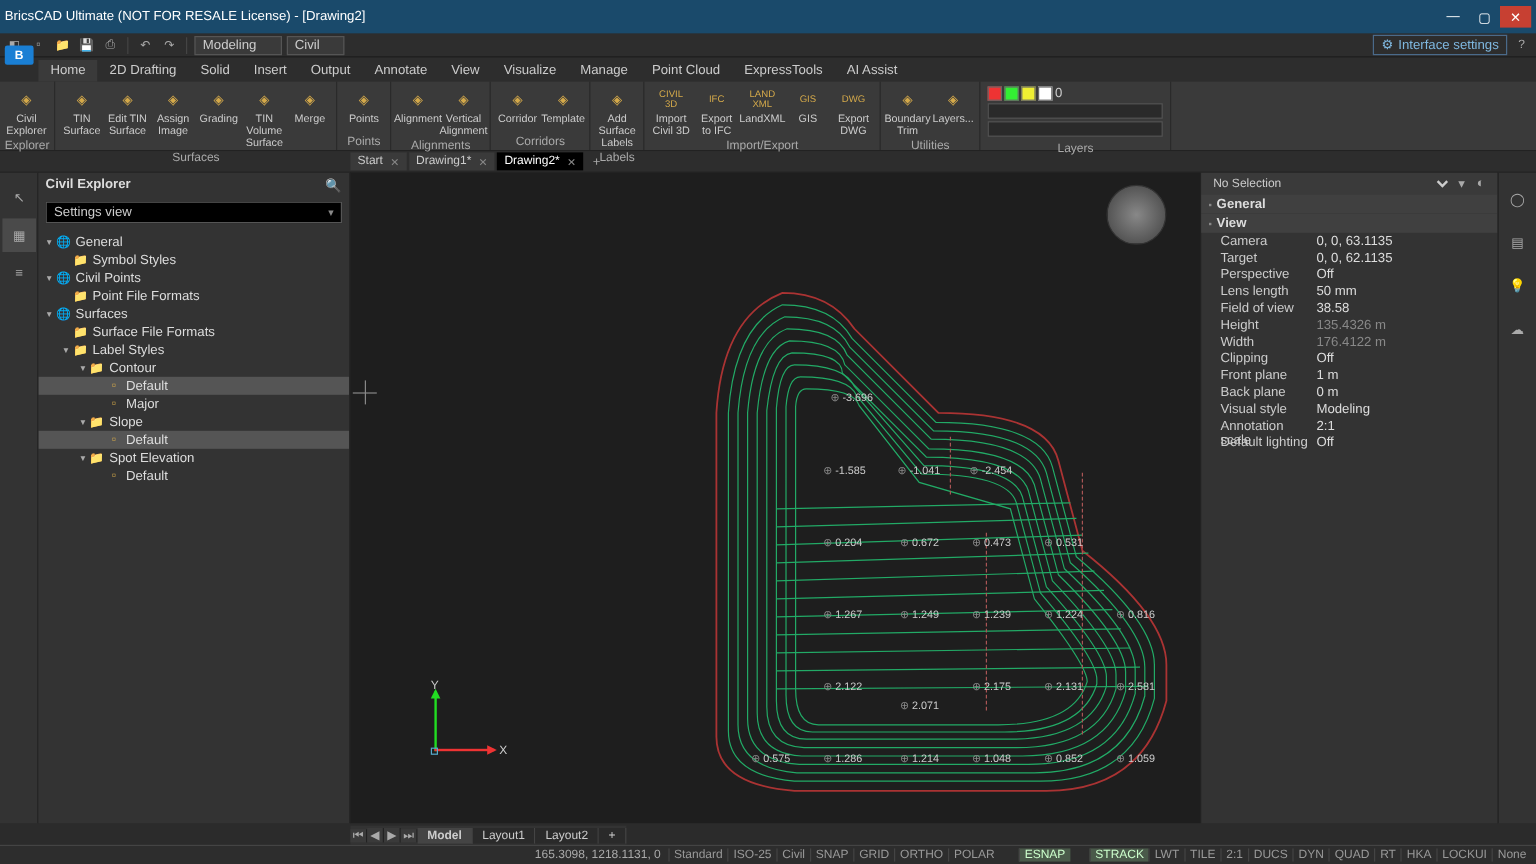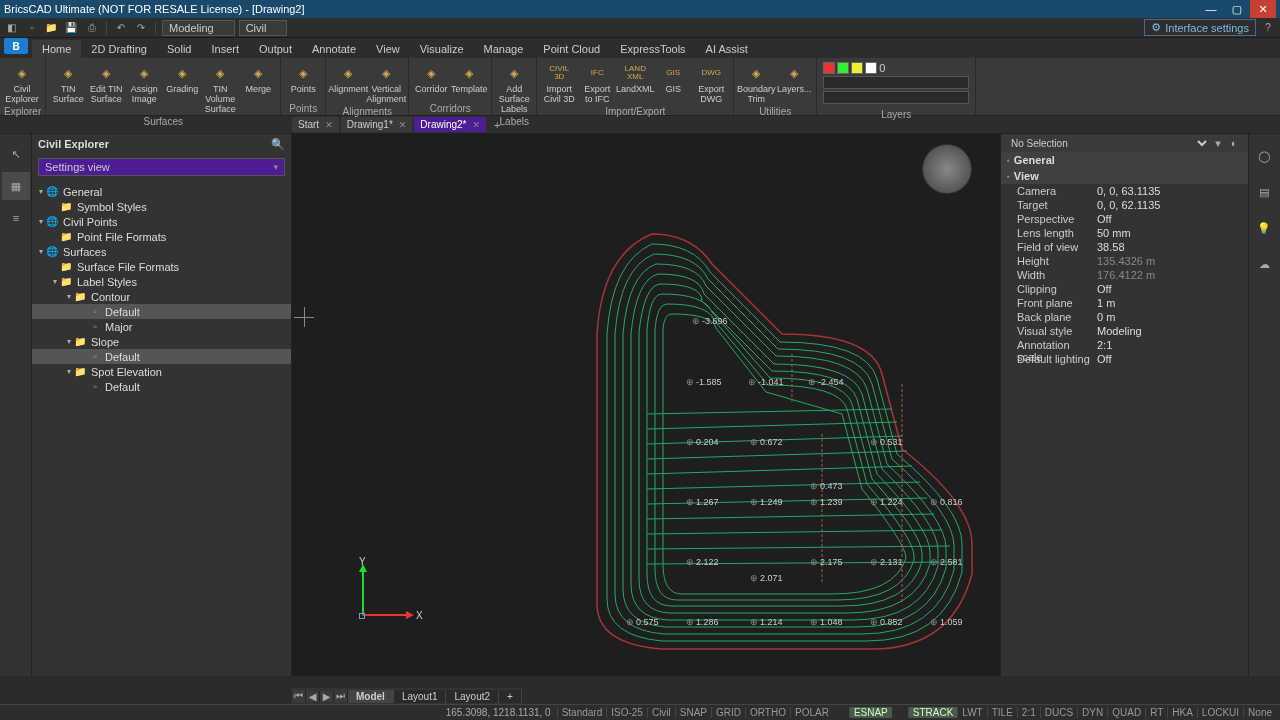--- a/index.html
+++ b/index.html
@@ -1,19 +1,19 @@
 <!DOCTYPE html>
 <html><head>
 <meta charset="utf-8">
 <style>
 * { margin: 0; padding: 0; box-sizing: border-box; font-family: "Segoe UI", Arial, sans-serif; }
 body { background: #2b2b2b; color: #ccc; font-size: 11px; overflow: hidden; width: 1280px; height: 720px; }
 
 
-.titlebar { height: 18px; background: #1a4a6b; color: #fff; display: flex; align-items: center; padding: 0 4px; font-size: 11px; }
+.titlebar { height: 28px; background: #1a4a6b; color: #fff; display: flex; align-items: center; padding: 0 4px; font-size: 11px; }
 .titlebar .spacer { flex: 1; }
 .titlebar .winbtn { width: 26px; height: 18px; display: flex; align-items: center; justify-content: center; color: #fff; }
 .titlebar .close { background: #c74032; }
 
 
 .quickbar { height: 20px; background: #2d2d2d; border-bottom: 1px solid #1a1a1a; display: flex; align-items: center; padding: 0 4px; gap: 4px; }
 .quickbar .qb { width: 16px; height: 16px; color: #aaa; font-size: 10px; display: flex; align-items: center; justify-content: center; }
 .quickbar .sep { width: 1px; height: 14px; background: #444; margin: 0 2px; }
 .quickbar .dropdown { background: #3a3a3a; color: #ccc; padding: 1px 20px 1px 6px; font-size: 11px; border: 1px solid #555; }
 .quickbar .interface { margin-left: auto; color: #7fb8e0; border: 1px solid #4a6a8a; padding: 1px 6px; display: flex; align-items: center; gap: 4px; }
@@ -33,37 +33,37 @@
 .ribbon-btn .icon { width: 24px; height: 22px; color: #d4a94a; display: flex; align-items: center; justify-content: center; }
 .ribbon-btn .txt { font-size: 9px; color: #ccc; text-align: center; line-height: 1.1; margin-top: 1px; white-space: pre-line; }
 .layers-panel { width: 150px; padding: 2px; }
 .layers-panel .row { display: flex; gap: 2px; margin-bottom: 2px; }
 .layers-panel .sw { width: 12px; height: 12px; border: 1px solid #666; }
 .layers-panel input { background: #2a2a2a; border: 1px solid #555; color: #ccc; font-size: 10px; width: 100%; }
 
 
 .doctabs { height: 18px; background: #2d2d2d; display: flex; align-items: center; padding-left: 292px; gap: 2px; border-bottom: 1px solid #222; }
 .doctab { padding: 2px 6px; background: #3a3a3a; color: #ccc; font-size: 10px; display: flex; align-items: center; gap: 6px; }
-.doctab.active { background: #4c1d95; color: #fff; }
+.doctab.active { background: #000000; color: #fff; }
 .doctab .x { color: #888; font-size: 9px; }
 .doctab-add { padding: 2px 6px; color: #aaa; }
 
 
 .main { display: flex; height: 542px; }
 
 
 .leftstrip { width: 32px; background: #333; border-right: 1px solid #222; display: flex; flex-direction: column; padding-top: 4px; }
 .leftstrip .sb { width: 28px; height: 28px; margin: 2px; display: flex; align-items: center; justify-content: center; color: #aaa; }
 .leftstrip .sb.active { background: #4a4a4a; }
 
 
 .explorer { width: 260px; background: #333; border-right: 1px solid #222; display: flex; flex-direction: column; }
 .explorer-header { height: 20px; padding: 3px 6px; color: #ddd; font-weight: bold; display: flex; align-items: center; }
 .explorer-header .mag { margin-left: auto; color: #888; }
-.explorer-dropdown { margin: 4px 6px; background: #4c1d95; border: 1px solid #555; padding: 2px 6px; color: #ccc; display: flex; align-items: center; }
+.explorer-dropdown { margin: 4px 6px; background: #000000; border: 1px solid #555; padding: 2px 6px; color: #ccc; display: flex; align-items: center; }
 .explorer-dropdown .chev { margin-left: auto; color: #888; font-size: 9px; }
 .tree { padding: 4px 0; overflow-y: auto; flex: 1; }
 .tree-item { display: flex; align-items: center; padding: 1px 4px; height: 15px; }
 .tree-item .toggle { width: 10px; color: #aaa; font-size: 8px; text-align: center; }
 .tree-item .icon { width: 14px; height: 12px; margin-right: 3px; color: #d4a94a; display: flex; align-items: center; justify-content: center; font-size: 10px; }
 .tree-item .label { color: #ddd; }
 .tree-item.selected { background: #555; }
 .tree-item.depth-0 { padding-left: 4px; }
 .tree-item.depth-1 { padding-left: 18px; }
 .tree-item.depth-2 { padding-left: 32px; }
@@ -460,21 +460,21 @@
         <line x1="450" y1="180" x2="450" y2="400" stroke="#a55" stroke-width="1" stroke-dasharray="3,2"></line>
       </svg>
     </div>
     <div id="contour-labels">
         <div class="contour-label" style="left: 400px; top: 182px;">-3.696</div>
         <div class="contour-label" style="left: 394px; top: 243px;">-1.585</div>
         <div class="contour-label" style="left: 456px; top: 243px;">-1.041</div>
         <div class="contour-label" style="left: 516px; top: 243px;">-2.454</div>
         <div class="contour-label" style="left: 394px; top: 303px;">0.204</div>
         <div class="contour-label" style="left: 458px; top: 303px;">0.672</div>
-        <div class="contour-label" style="left: 518px; top: 303px; margin-top: 44px;">0.473</div>
+        <div class="contour-label" style="left: 518px; top: 303px;">0.473</div>
         <div class="contour-label" style="left: 578px; top: 303px;">0.531</div>
         <div class="contour-label" style="left: 394px; top: 363px;">1.267</div>
         <div class="contour-label" style="left: 458px; top: 363px;">1.249</div>
         <div class="contour-label" style="left: 518px; top: 363px;">1.239</div>
         <div class="contour-label" style="left: 578px; top: 363px;">1.224</div>
         <div class="contour-label" style="left: 638px; top: 363px;">0.816</div>
         <div class="contour-label" style="left: 394px; top: 423px;">2.122</div>
         <div class="contour-label" style="left: 458px; top: 423px; margin-top: 16px;">2.071</div>
         <div class="contour-label" style="left: 518px; top: 423px;">2.175</div>
         <div class="contour-label" style="left: 578px; top: 423px;">2.131</div>

